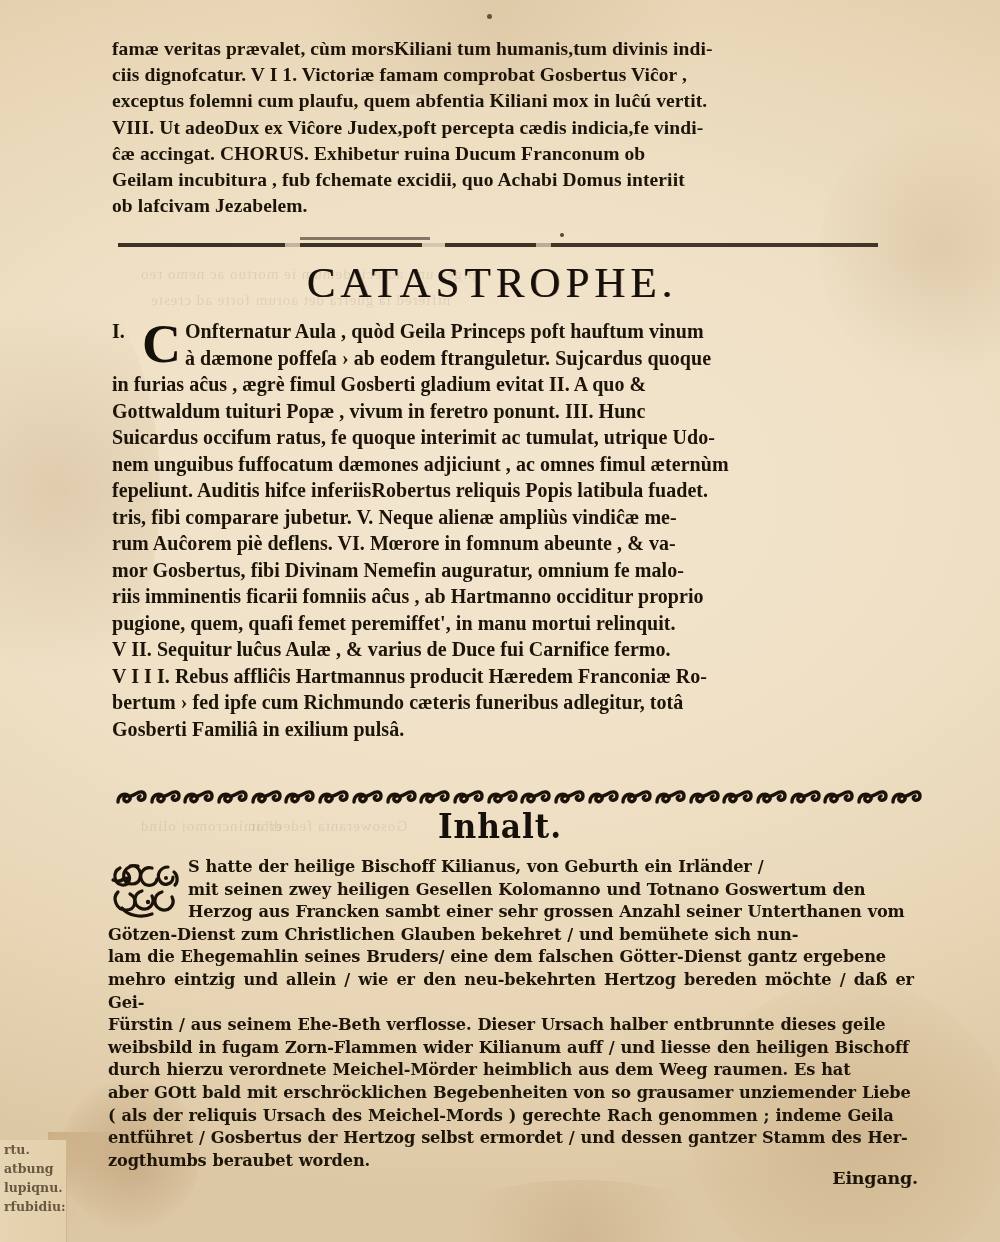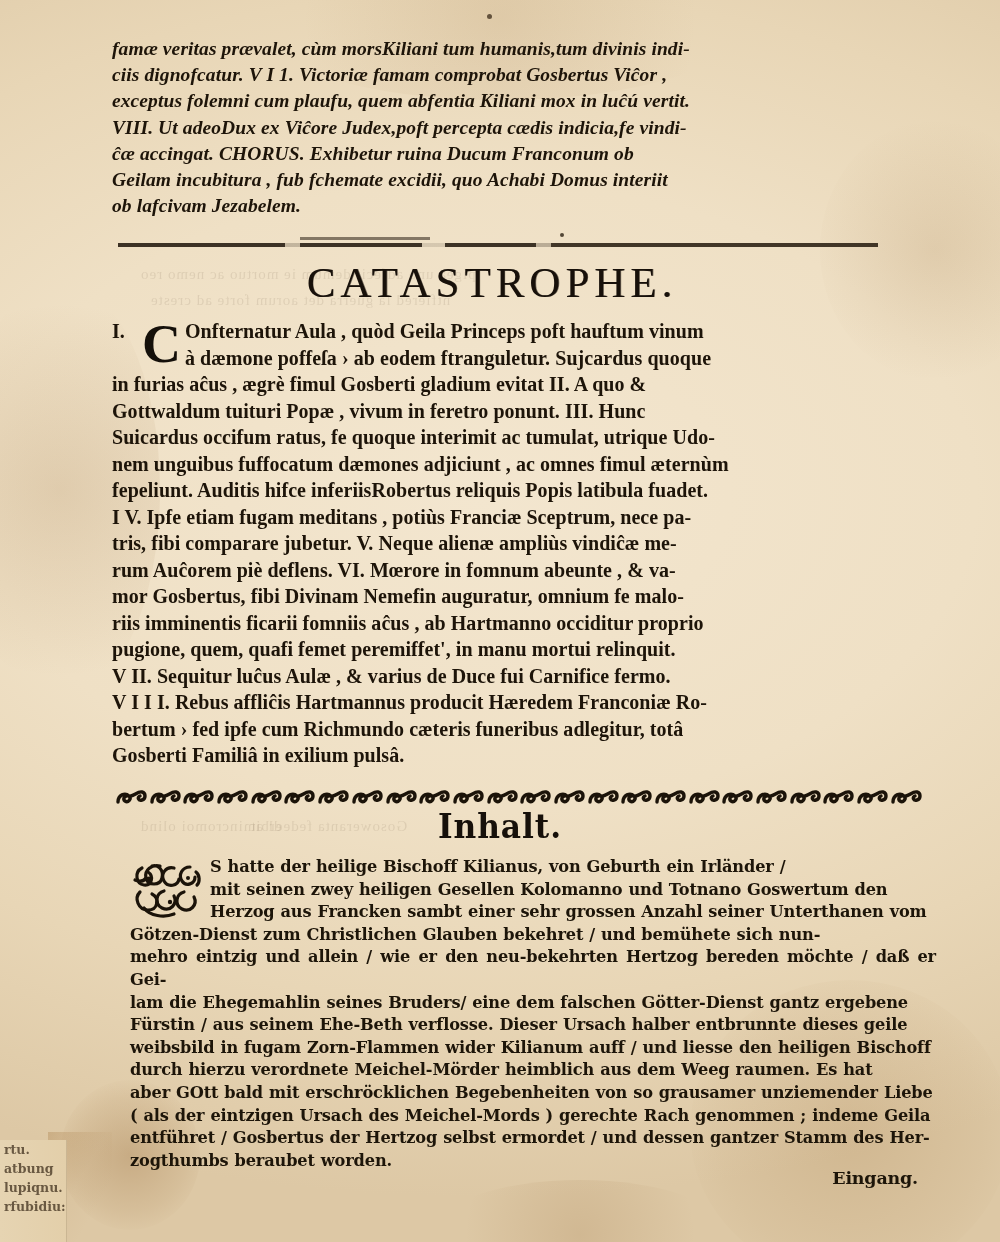--- a/index.html
+++ b/index.html
@@ -55,21 +55,20 @@
     width: 1000px;
     height: 1242px;
   }
 
   
   .latin-head {
     position: absolute;
     left: 112px;
     top: 36px;
     width: 782px;
-    font-style: italic;
   }
   .latin-head p {
     margin: 0;
     font-size: 19.5px;
     line-height: 26.2px;
     text-align: justify;
     text-align-last: left;
     letter-spacing: 0.1px;
     color: #1d1409;
     font-weight: 600;
@@ -183,21 +182,21 @@
     font-weight: 700;
     font-style: normal;
     letter-spacing: 1px;
     color: #16100a;
     transform: scaleX(0.92);
   }
 
   
   .german {
     position: absolute;
-    left: 130px;
+    left: 108px;
     top: 856px;
     width: 806px;
   }
   .german p {
     margin: 0;
     font-family: "DejaVu Serif", "Liberation Serif", serif;
     font-size: 16.2px;
     line-height: 22.6px;
     font-weight: 700;
     text-align: justify;
@@ -310,21 +309,20 @@
         <span class="para-i">I.</span>
         <span class="dropcap-latin">C</span>
         <p>Onfternatur Aula , quòd Geila Princeps poft hauftum vinum</p>
         <p>à dæmone poffeſa ›  ab eodem ftranguletur. Sujcardus quoque</p>
       </div>
       <p>in furias aĉus ,  ægrè fimul Gosberti gladium evitat   II.  A quo &amp;</p>
       <p>Gottwaldum tuituri Popæ , vivum in feretro ponunt.   III.  Hunc</p>
       <p>Suicardus occifum ratus,  fe quoque interimit ac tumulat, utrique Udo-</p>
       <p>nem unguibus fuffocatum dæmones adjiciunt , ac omnes fimul æternùm</p>
       <p>fepeliunt. Auditis hifce inferiisRobertus reliquis Popis latibula fuadet.</p>
-      <p>I V. Ipfe etiam fugam meditans , potiùs Franciæ Sceptrum, nece pa-</p>
       <p>tris, fibi comparare jubetur.   V.  Neque alienæ ampliùs vindiĉæ me-</p>
       <p>rum Auĉorem piè deflens.   VI. Mœrore in fomnum abeunte , &amp; va-</p>
       <p>mor Gosbertus, fibi Divinam Nemefin auguratur,  omnium fe malo-</p>
       <p>riis imminentis ficarii fomniis aĉus , ab Hartmanno occiditur proprio</p>
       <p>pugione, quem, quafi femet peremiffet', in manu mortui relinquit.</p>
       <p>V II. Sequitur luĉus Aulæ , &amp; varius de Duce fui Carnifice fermo.</p>
       <p>V I I I.  Rebus affliĉis Hartmannus producit Hæredem Franconiæ Ro-</p>
       <p>bertum ›  fed ipfe cum Richmundo cæteris funeribus adlegitur, totâ</p>
       <p>Gosberti Familiâ in exilium pulsâ.</p>
     </div>
@@ -428,27 +426,27 @@
               <circle cx="58" cy="20" r="2"></circle>
               <circle cx="27" cy="45" r="2"></circle>
             </g>
           </svg>
         </span>
         <p>S hatte der heilige Bischoff Kilianus,  von Geburth ein Irländer /</p>
         <p>mit seinen zwey heiligen Gesellen Kolomanno und Totnano Goswertum den</p>
         <p>Herzog aus Francken sambt einer sehr grossen Anzahl seiner Unterthanen vom</p>
         <p>Götzen‐Dienst zum Christlichen Glauben bekehret / und bemühete sich nun‐</p>
       </div>
+      <p>lam die Ehegemahlin seines Bruders/  eine dem falschen Götter‐Dienst gantz ergebene</p>
       <p>mehro eintzig und allein /  wie er den neu‐bekehrten Hertzog bereden möchte /  daß er Gei-</p>
-      <p>lam die Ehegemahlin seines Bruders/  eine dem falschen Götter‐Dienst gantz ergebene</p>
       <p>Fürstin / aus seinem Ehe‐Beth verflosse.   Dieser Ursach halber entbrunnte dieses geile</p>
       <p>weibsbild in fugam Zorn‐Flammen wider Kilianum auff / und liesse den heiligen Bischoff</p>
       <p>durch hierzu verordnete Meichel‐Mörder heimblich aus dem Weeg raumen.   Es hat</p>
       <p>aber GOtt bald mit erschröcklichen Begebenheiten von so grausamer unziemender Liebe</p>
-      <p>( als der eintzigen Ursach des Meichel‐Mords ) gerechte Rach genommen ; indeme Geila</p>
+      <p>( als der reliquis Ursach des Meichel‐Mords ) gerechte Rach genommen ; indeme Geila</p>
       <p>entführet /  Gosbertus der Hertzog selbst ermordet /  und dessen gantzer Stamm des Her‐</p>
       <p>zogthumbs beraubet worden.</p>
     </div>
 
     <div class="catchword">Eingang.</div>
 
     <div class="page-curl"></div>
     <div class="edge-frag">
       <span>rtu.</span>
       <span>atbung</span>

